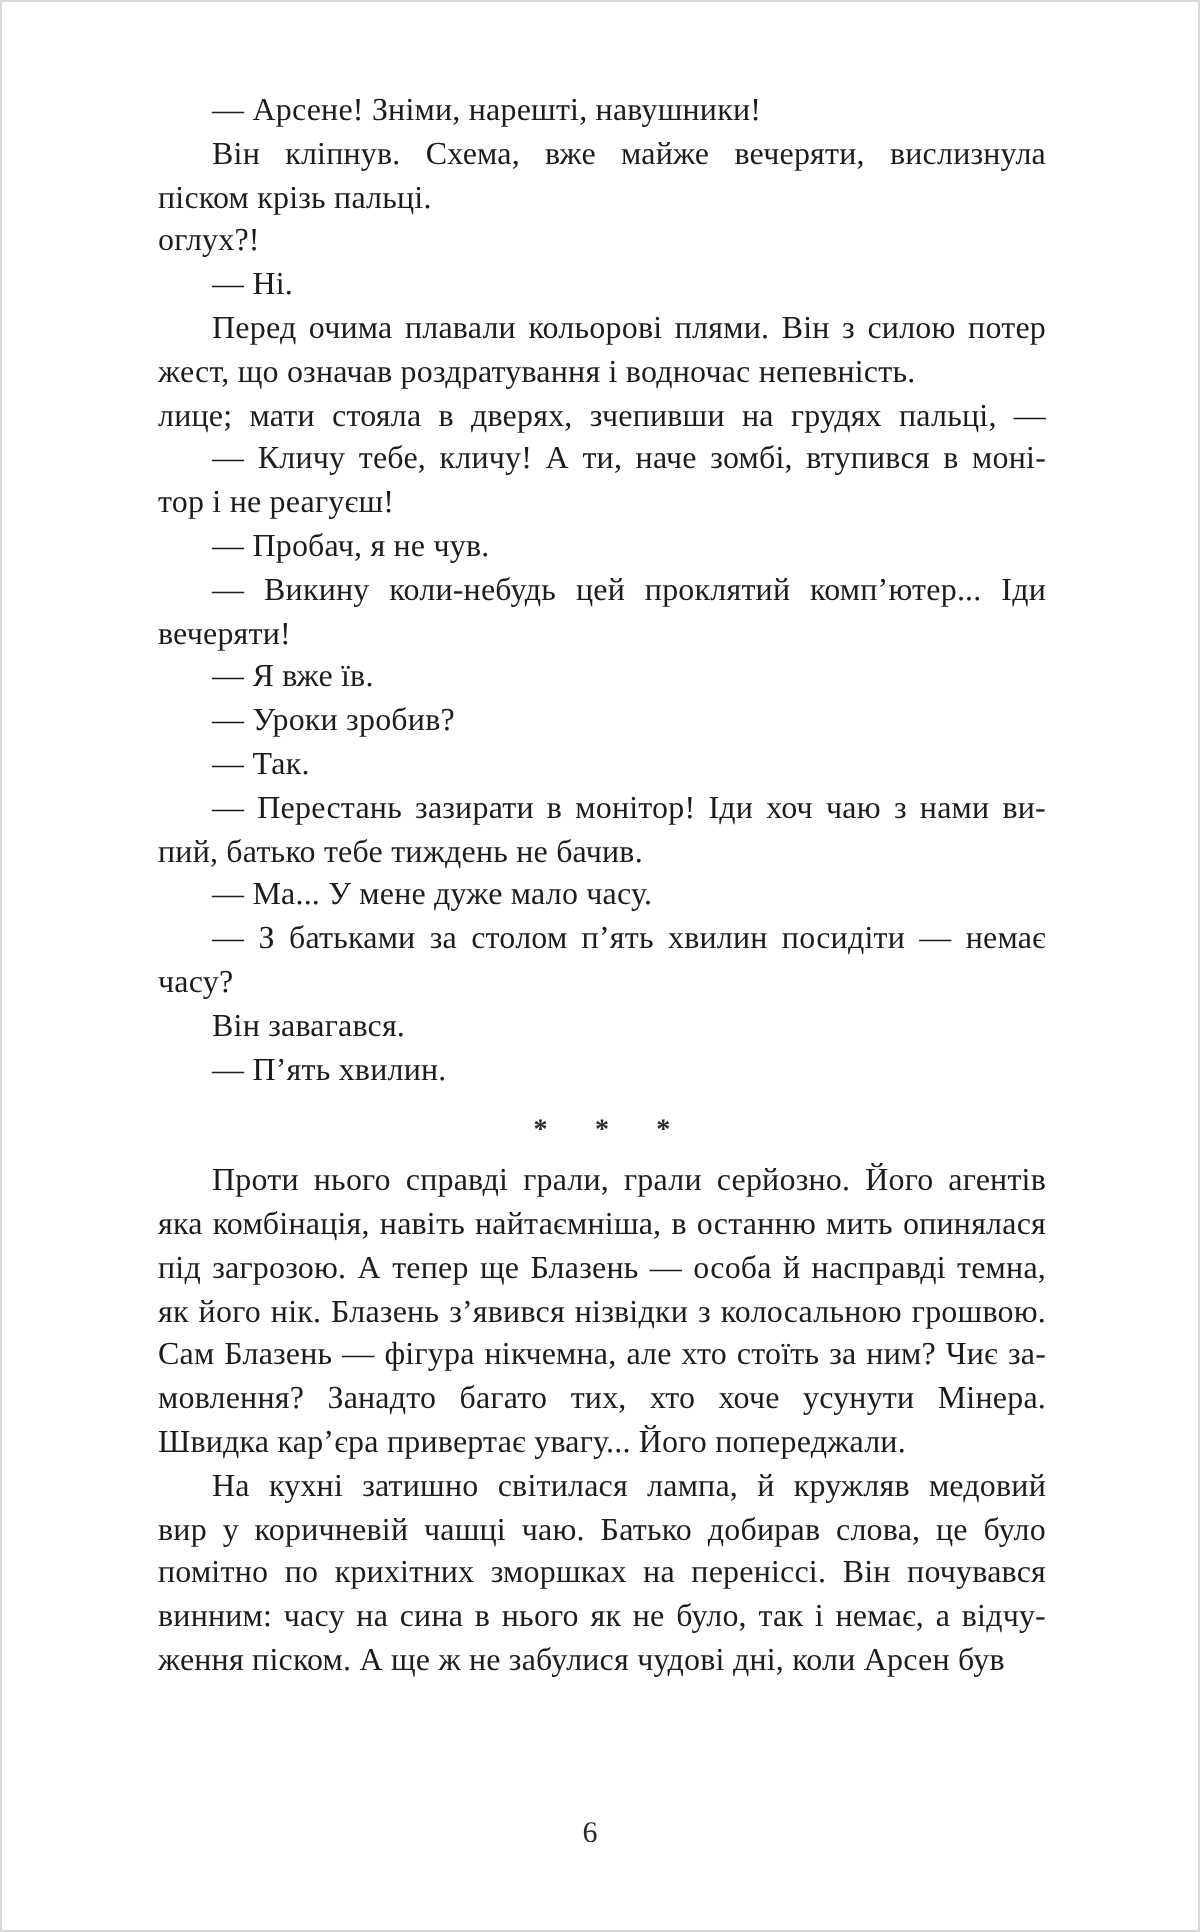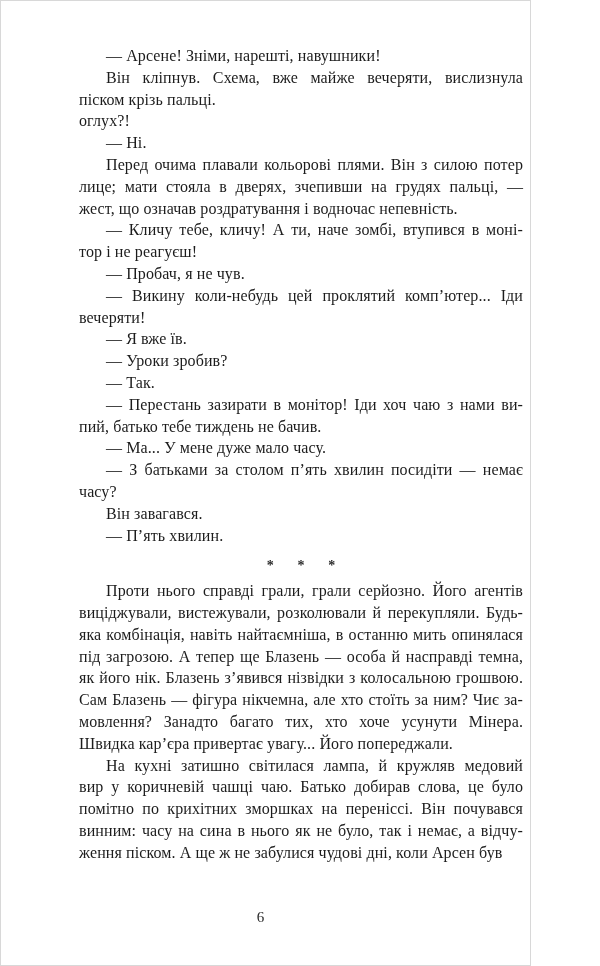--- a/index.html
+++ b/index.html
@@ -2,21 +2,21 @@
 <html lang="uk"><head>
 <meta charset="utf-8">
 <style>
   html, body {
     margin: 0;
     padding: 0;
     background: #ffffff;
   }
   .page {
     position: relative;
-    width: 531px;
+    width: 600px;
     height: 966px;
     box-sizing: border-box;
     background: #ffffff;
     border: 1px solid #d8d8d8;
     font-family: "Liberation Serif", "DejaVu Serif", serif;
     color: #1c1c1c;
     overflow: hidden;
   }
   .text-flow {
     position: absolute;
@@ -60,40 +60,39 @@
 <body>
 
 <div class="page">
   <div class="text-flow" id="text-flow">
       <div class="line first last">— Арсене! Зніми, нарешті, навушники!</div>
       <div class="line first">Він кліпнув. Схема, вже майже вечеряти, вислизнула</div>
       <div class="line last">піском крізь пальці.</div>
       <div class="line last">оглух?!</div>
       <div class="line first last">— Ні.</div>
       <div class="line first">Перед очима плавали кольорові плями. Він з силою потер</div>
+      <div class="line last">жест, що означав роздратування і водночас непевність.</div>
       <div class="line">лице; мати стояла в дверях, зчепивши на грудях пальці, —</div>
-      <div class="line last">жест, що означав роздратування і водночас непевність.</div>
       <div class="line first">— Кличу тебе, кличу! А ти, наче зомбі, втупився в моні-</div>
       <div class="line last">тор і не реагуєш!</div>
       <div class="line first last">— Пробач, я не чув.</div>
       <div class="line first">— Викину коли-небудь цей проклятий комп’ютер... Іди</div>
       <div class="line last">вечеряти!</div>
       <div class="line first last">— Я вже їв.</div>
       <div class="line first last">— Уроки зробив?</div>
       <div class="line first last">— Так.</div>
       <div class="line first">— Перестань зазирати в монітор! Іди хоч чаю з нами ви-</div>
       <div class="line last">пий, батько тебе тиждень не бачив.</div>
       <div class="line first last">— Ма... У мене дуже мало часу.</div>
       <div class="line first">— З батьками за столом п’ять хвилин посидіти — немає</div>
       <div class="line last">часу?</div>
       <div class="line first last">Він завагався.</div>
       <div class="line first last">— П’ять хвилин.</div>
       <div class="separator">* * *</div>
       <div class="line first">Проти нього справді грали, грали серйозно. Його агентів</div>
-      <div class="line">виціджували, вистежували, розколювали й перекупляли. Будь-</div>
       <div class="line">яка комбінація, навіть найтаємніша, в останню мить опинялася</div>
       <div class="line">під загрозою. А тепер ще Блазень — особа й насправді темна,</div>
       <div class="line">як його нік. Блазень з’явився нізвідки з колосальною грошвою.</div>
       <div class="line">Сам Блазень — фігура нікчемна, але хто стоїть за ним? Чиє за-</div>
       <div class="line">мовлення? Занадто багато тих, хто хоче усунути Мінера.</div>
       <div class="line last">Швидка кар’єра привертає увагу... Його попереджали.</div>
       <div class="line first">На кухні затишно світилася лампа, й кружляв медовий</div>
       <div class="line">вир у коричневій чашці чаю. Батько добирав слова, це було</div>
       <div class="line">помітно по крихітних зморшках на переніссі. Він почувався</div>
       <div class="line">винним: часу на сина в нього як не було, так і немає, а відчу-</div>

